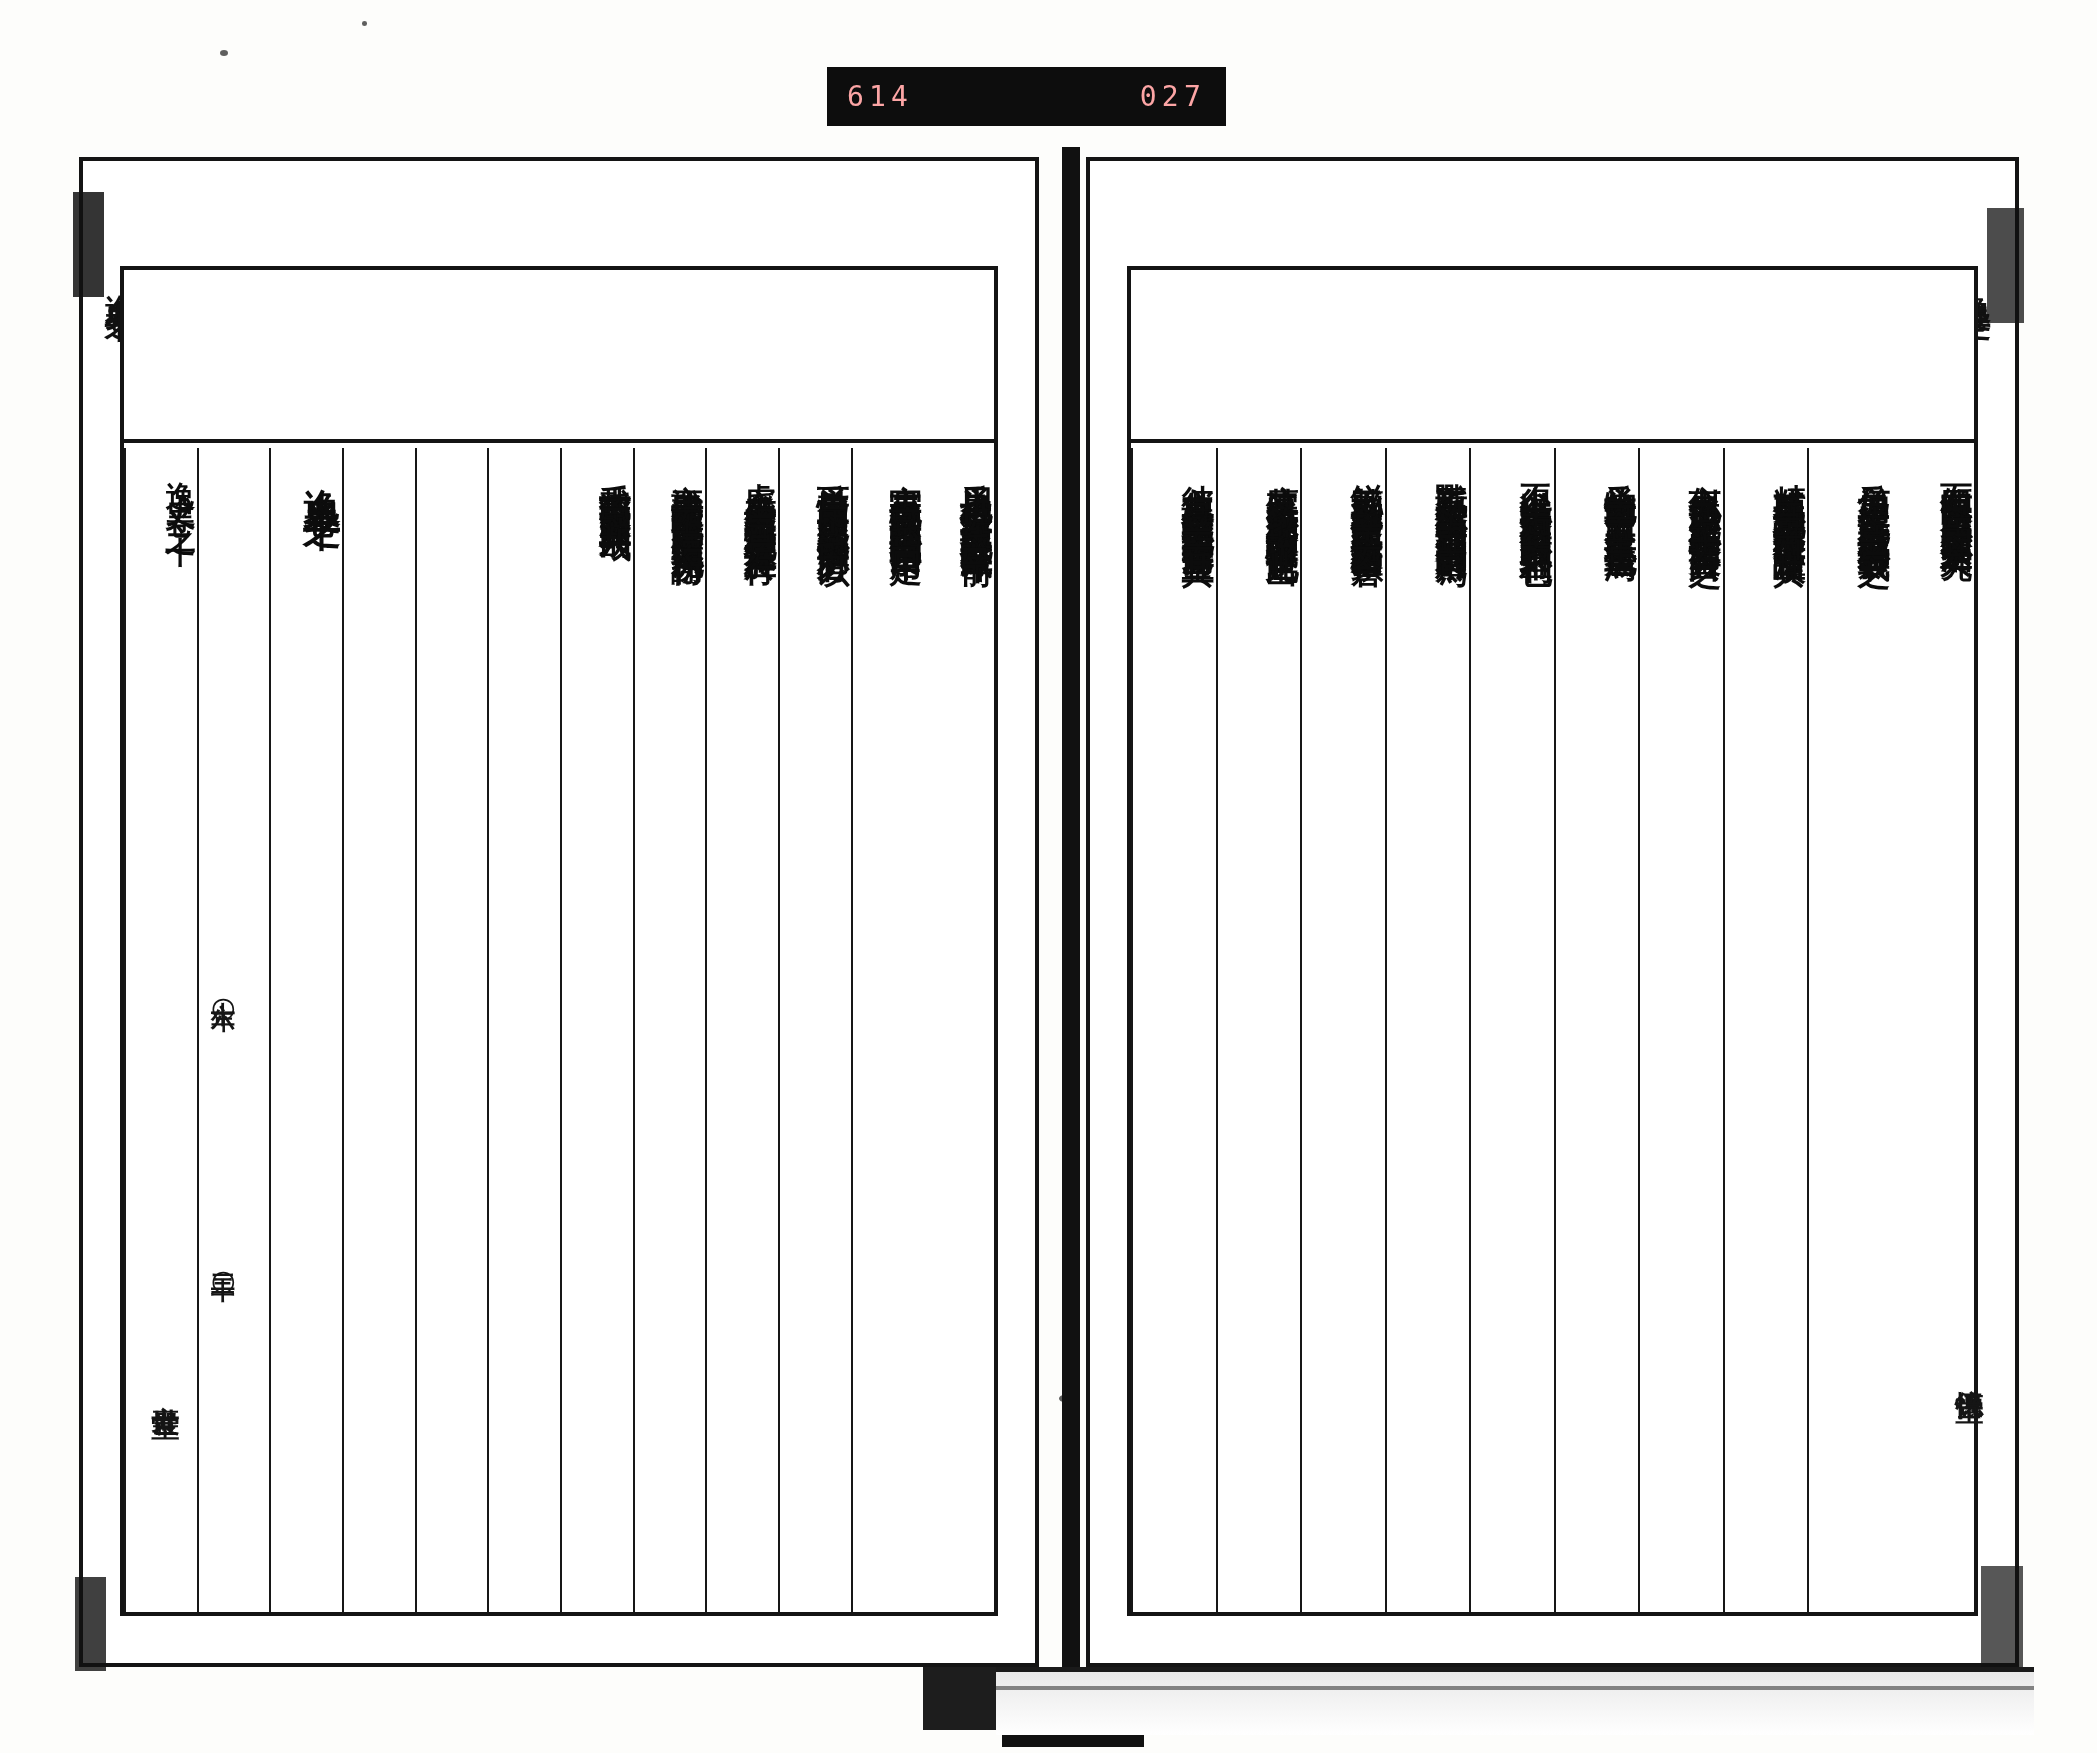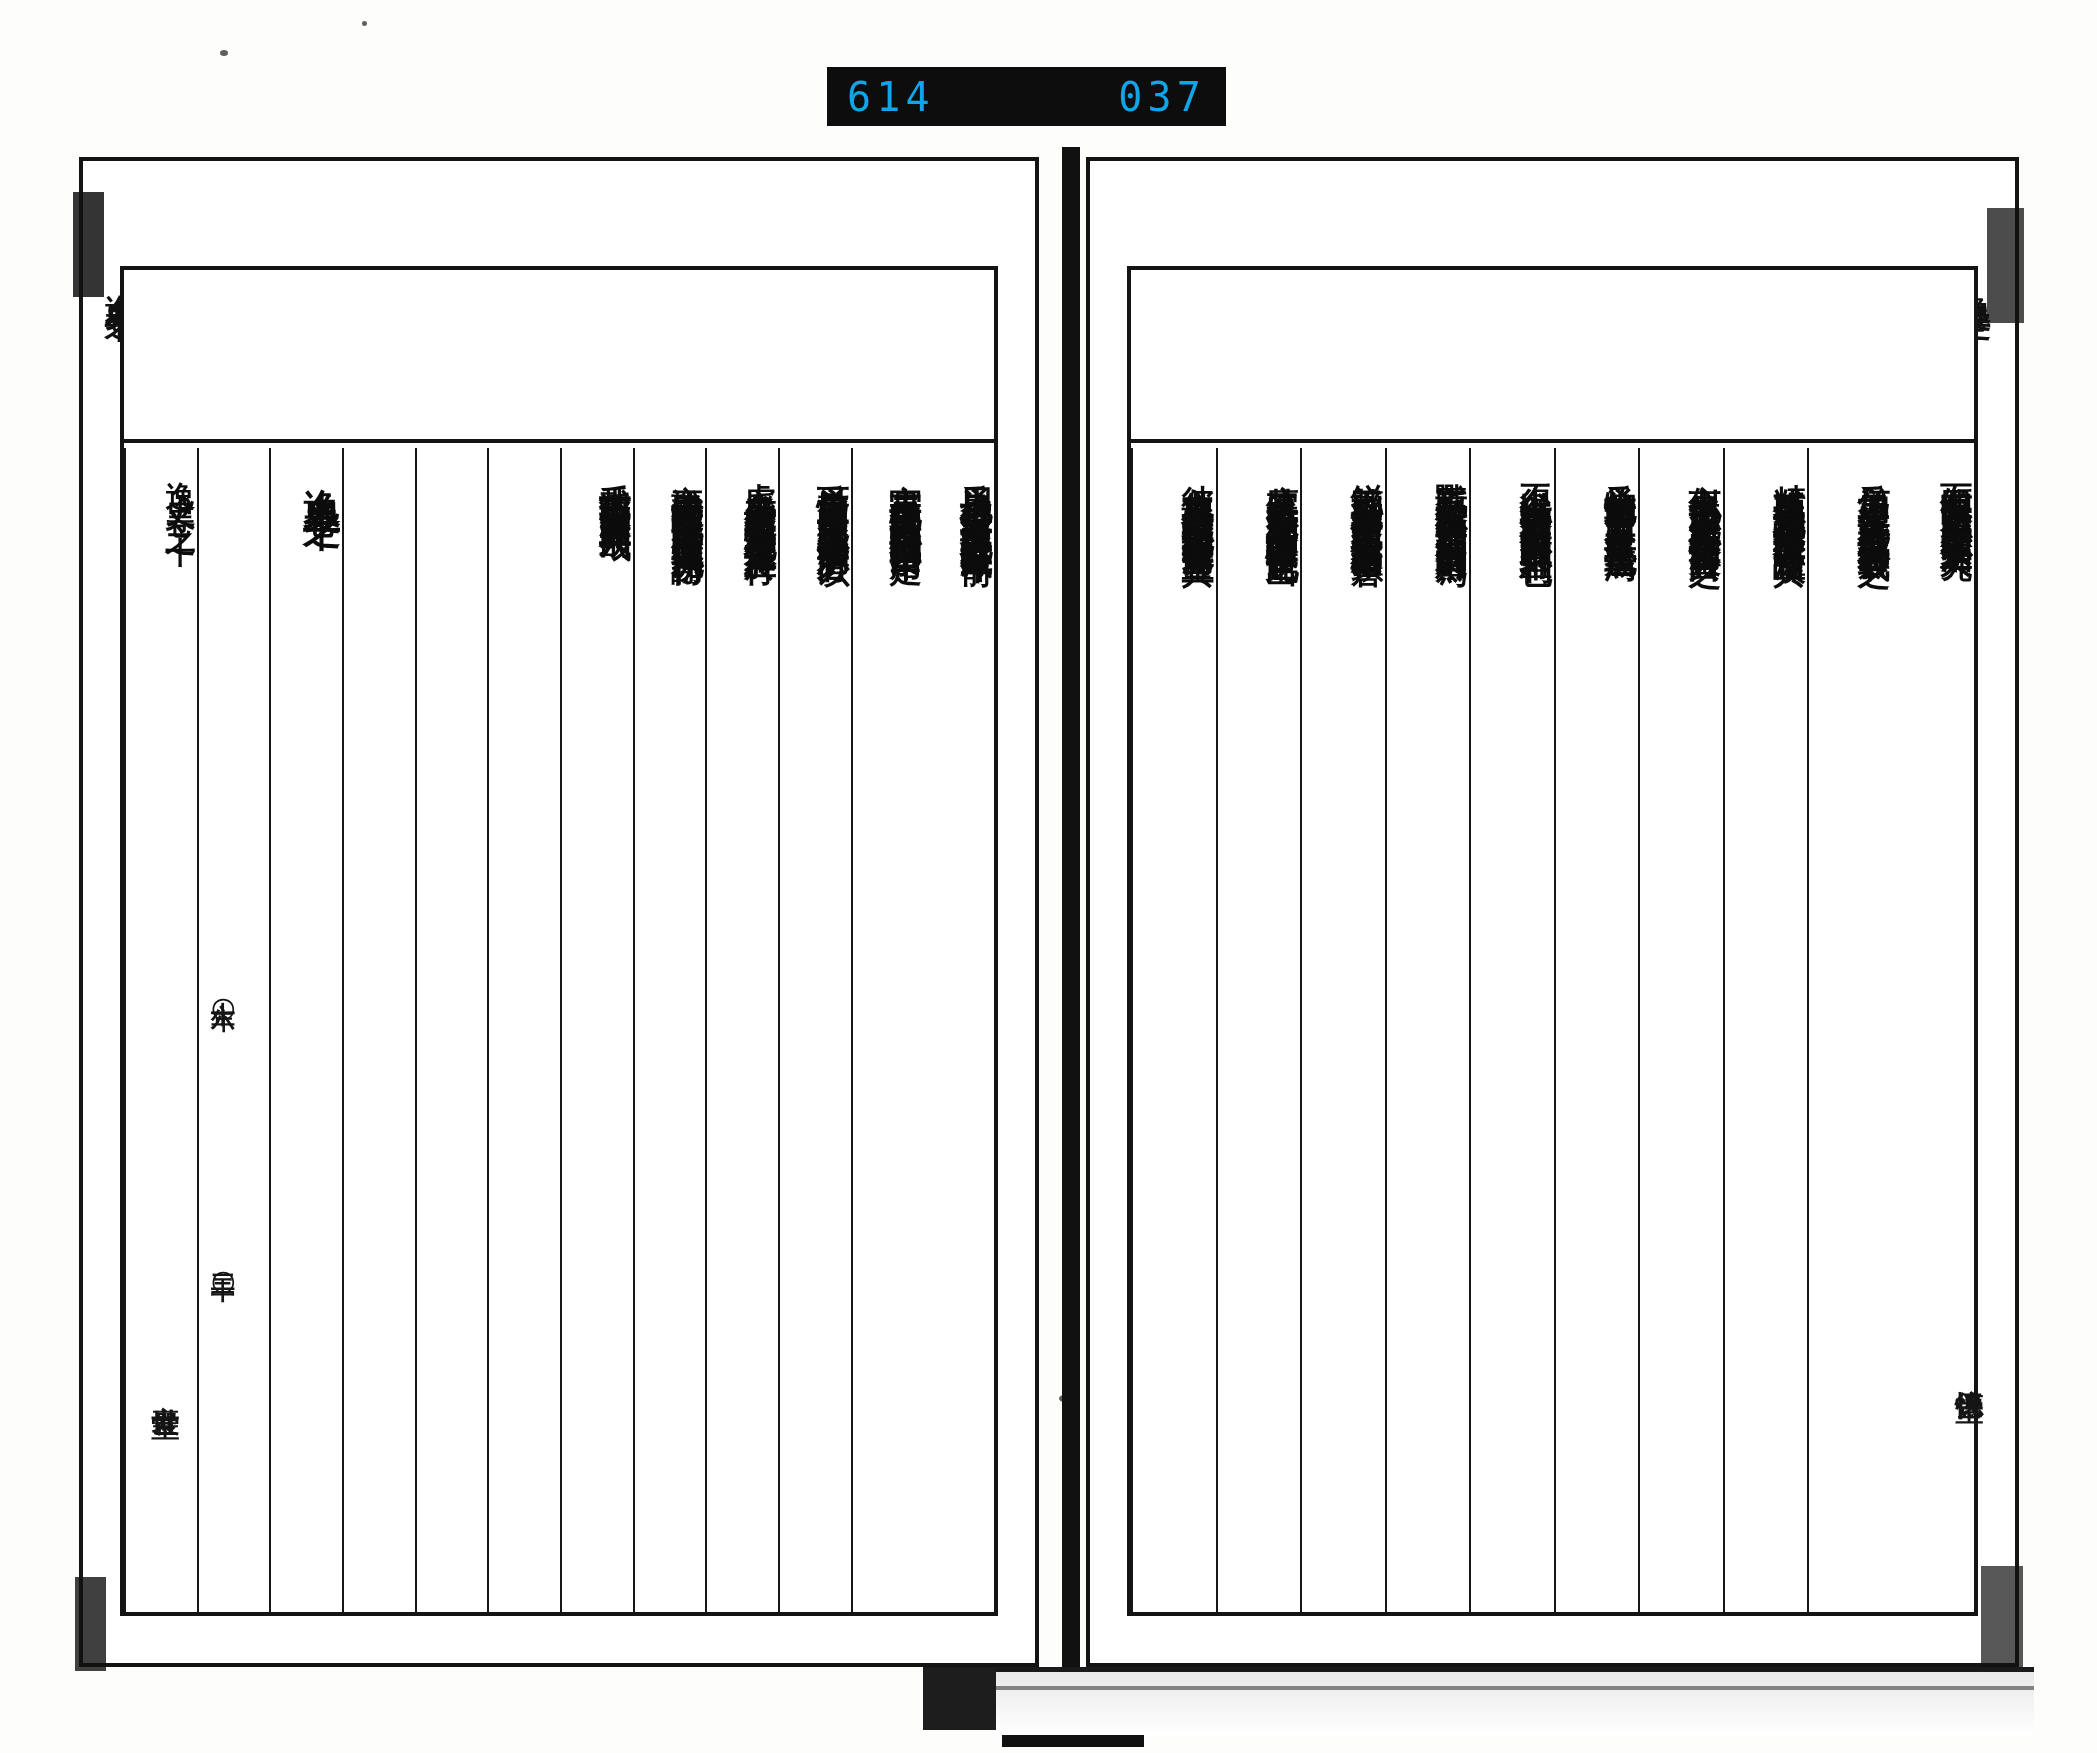--- a/index.html
+++ b/index.html
@@ -24,23 +24,23 @@
     width: 399px;
     height: 59px;
     background: #0d0d0d;
     display: flex;
     align-items: center;
     justify-content: space-between;
     padding: 0 20px;
     box-sizing: border-box;
   }
   .film-label span {
-    color: #0ea5e9;
+    color: #fca5a5;
     font-family: "DejaVu Sans Mono", monospace;
-    font-size: 40px;
+    font-size: 28px;
     letter-spacing: 5.2px;
     line-height: 1;
   }
 
   
   .speck {
     position: absolute;
     background: #2a2a2a;
     border-radius: 50%;
     opacity: .75;
@@ -212,21 +212,21 @@
     background: #1d1d1d;
   }
 </style>
 </head>
 <body>
 
 <div id="page">
 
   <div class="film-label">
     <span>614</span>
-    <span>037</span>
+    <span>027</span>
   </div>
 
   <div class="speck" style="left:220px;top:50px;width:8.4px;height:6.3px;"></div>
   <div class="speck" style="left:362px;top:21px;width:5.2px;height:4.7px;"></div>
   <div class="speck" style="left:593px;top:225px;width:7.3px;height:5.2px;"></div>
   <div class="speck" style="left:1846px;top:273px;width:9.4px;height:7.3px;"></div>
   <div class="speck" style="left:1059px;top:1395px;width:10.5px;height:7.3px;"></div>
   <div class="speck" style="left:131px;top:1311px;width:6.3px;height:5.2px;"></div>
 
   <div class="spread">

